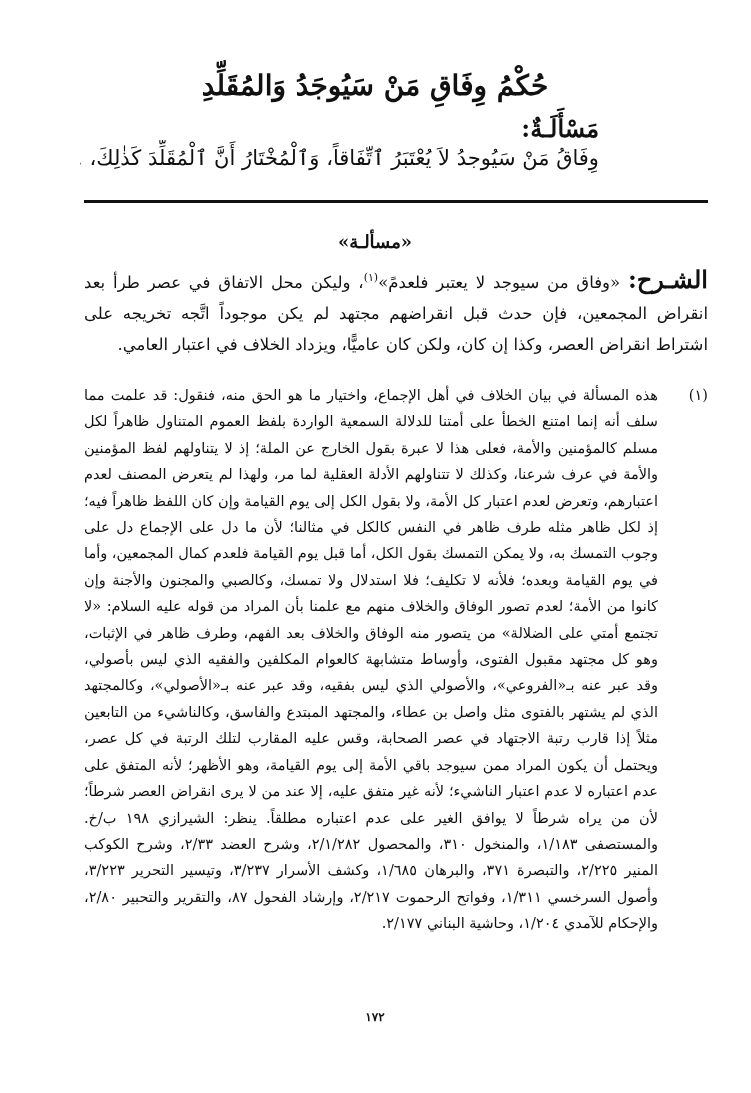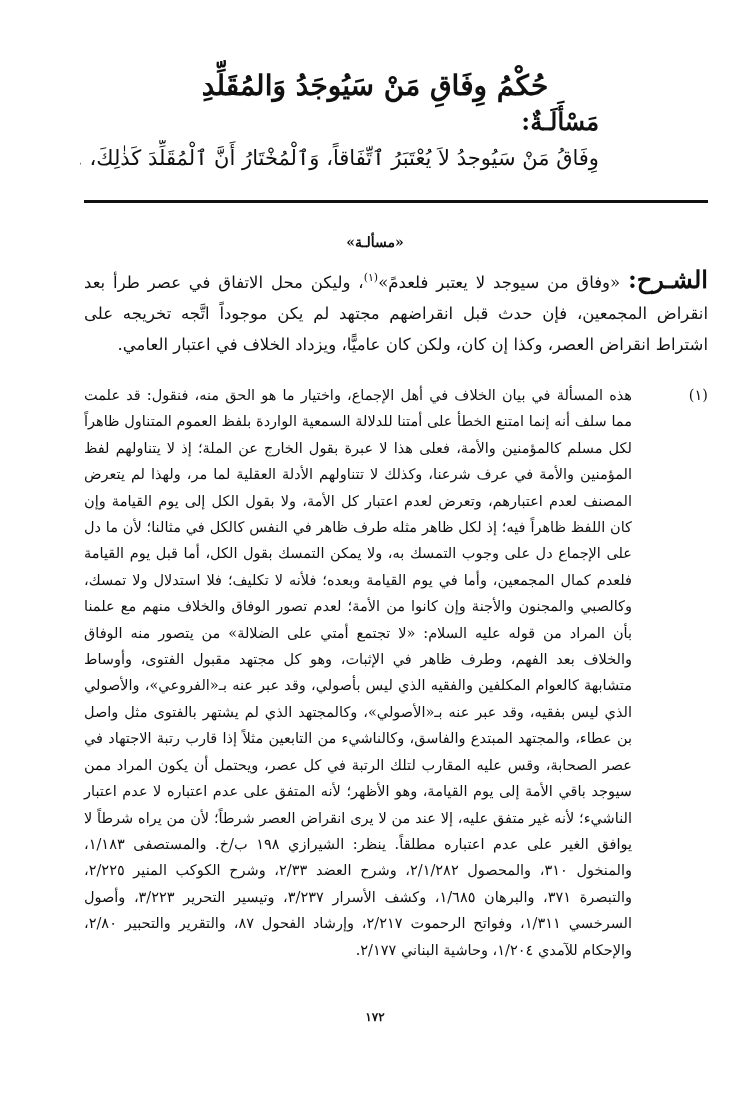--- a/index.html
+++ b/index.html
@@ -8,52 +8,52 @@
       font-family: "DejaVu Serif", "Liberation Serif", serif;
       color: #111111;
     }
     .page { position: absolute; left: 0; top: 0; width: 647px; height: 1093px; }
     .rtl { direction: rtl; unicode-bidi: embed; }
     .title {
       position: absolute; top: 66px; left: 150px; width: 450px;
       text-align: center; font-size: 28px; font-weight: bold; line-height: 40px;
     }
     .issue-label {
-      position: absolute; top: 105px; right: 48px;
+      position: absolute; top: 112px; right: 48px;
       font-size: 24px; font-weight: bold; line-height: 34px;
     }
     .matn {
       position: absolute; top: 140px; left: 80px; right: 48px;
       font-size: 21px; line-height: 36px; text-align: right;
       white-space: nowrap; overflow: hidden;
     }
     .rule {
       position: absolute; top: 200px; left: 84px; width: 624px; height: 3px;
       background: #111111;
     }
     .subhead {
       position: absolute; top: 232px; left: 200px; width: 350px;
-      text-align: center; font-size: 14px; font-weight: bold; line-height: 20px;
+      text-align: center; font-size: 18px; font-weight: bold; line-height: 20px;
     }
     .sharh {
       position: absolute; top: 262px; left: 84px; width: 624px;
       font-size: 16.5px; line-height: 31px; text-align: justify;
       text-align-last: right;
     }
     .sharh .lead { font-weight: bold; font-size: 24px; }
     .sharh sup { font-size: 11px; }
     .footnote {
       position: absolute; top: 382px; left: 84px; width: 624px;
       font-size: 14.5px; line-height: 26.4px;
     }
     .fn-num {
       position: absolute; right: 0; top: 0; width: 40px; text-align: right;
     }
     .fn-body {
-      margin-right: 76px; text-align: justify; text-align-last: right;
+      margin-right: 50px; text-align: justify; text-align-last: right;
     }
     .page-num {
       position: absolute; top: 1006px; left: 325px; width: 100px;
       text-align: center; font-size: 12px; font-weight: bold; line-height: 22px;
     }
   </style>
 </head>
 <body>
 
 <div class="page">

